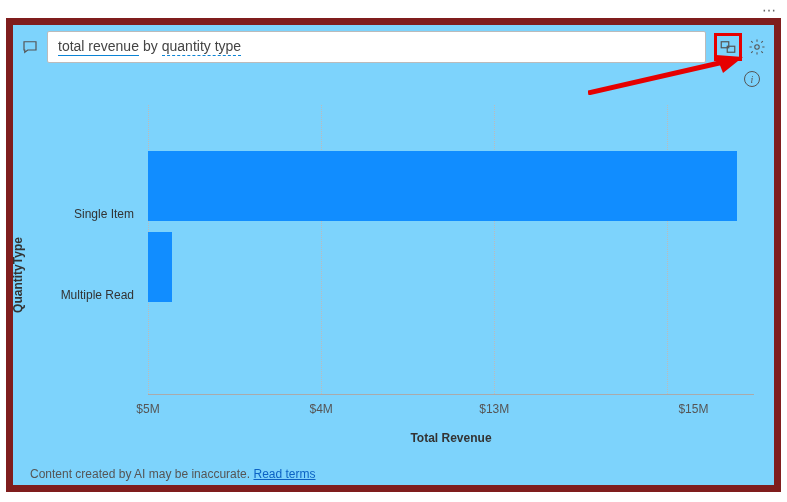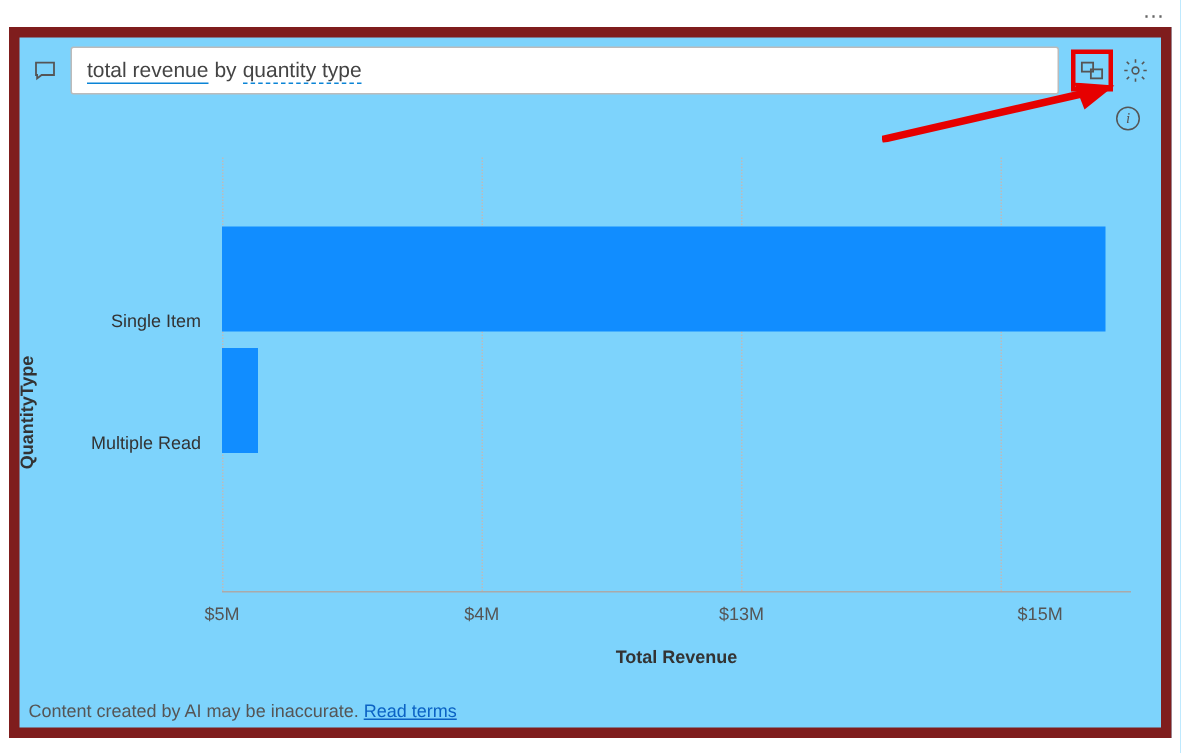--- a/index.html
+++ b/index.html
@@ -168,21 +168,21 @@
       right: 0;
       bottom: 0;
       text-align: center;
       font-size: 12px;
       font-weight: 600;
       color: #333;
     }
     .footer {
       position: absolute;
       bottom: 4px;
-      left: 6px;
+      left: 17px;
       font-size: 12px;
       color: #555;
     }
     .footer a { color: #0b62c4; text-decoration: underline; }
   </style>
 </head>
 <body>
 
 <div class="ellipsis-menu">⋯</div>
 

